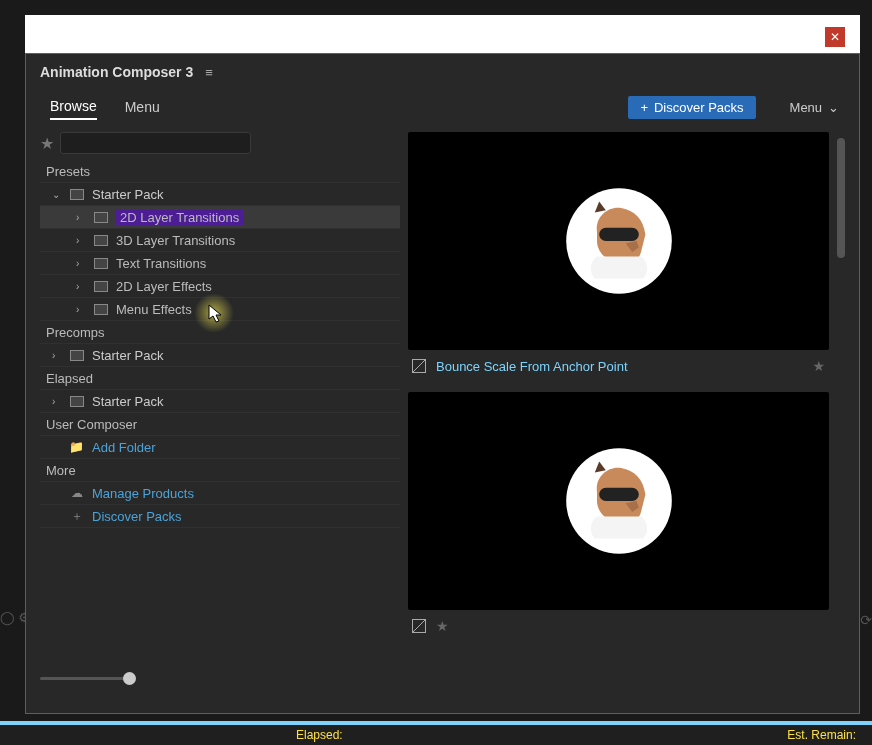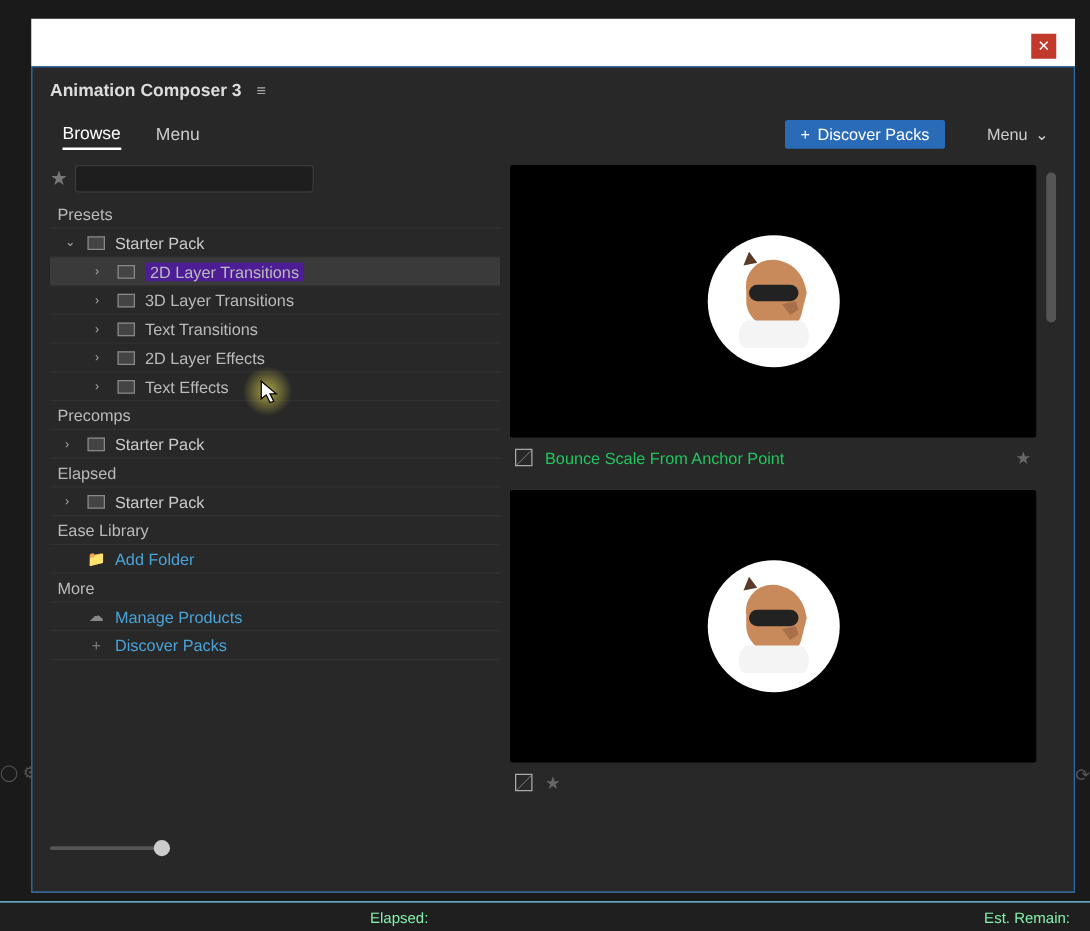--- a/index.html
+++ b/index.html
@@ -35,29 +35,29 @@
 .link-style { color: #4aa3d8; }
 .cloud-ico, .plus-ico, .addfolder-ico { width: 14px; height: 14px; display: inline-flex; align-items: center; justify-content: center; color: #888; font-size: 12px; }
 .preview-area { flex: 1; position: relative; overflow: hidden; }
 .preview-scroll { position: absolute; inset: 0; overflow-y: auto; padding-right: 16px; }
 .scrollbar-fake { position: absolute; right: 0; top: 6px; width: 8px; height: 120px; background: #555; border-radius: 4px; }
 .preset-card { margin-bottom: 10px; }
 .thumb { background: #000; width: 100%; height: 218px; display: flex; align-items: center; justify-content: center; border-radius: 2px; }
 .thumb svg { width: 110px; height: 110px; }
 .card-caption { display: flex; align-items: center; gap: 10px; padding: 8px 4px; }
 .card-ico { width: 14px; height: 14px; border: 1px solid #aaa; background: linear-gradient(135deg, transparent 49%, #aaa 50%, #aaa 52%, transparent 53%); }
-.card-title { flex: 1; font-size: 13px; color: #22c55e; }
+.card-title { flex: 1; font-size: 13px; color: #7dd3fc; }
 .card-star { color: #666; font-size: 14px; cursor: pointer; }
 .slider-row { padding: 6px 14px 10px 14px; }
 .slider { width: 90px; }
 .slider-track { position: relative; height: 3px; background: #555; border-radius: 2px; }
 .slider-knob { position: absolute; right: -6px; top: -5px; width: 13px; height: 13px; background: #ccc; border-radius: 50%; }
 .cursor-spot { position: absolute; left: 168px; top: 239px; width: 40px; height: 40px; background: radial-gradient(circle, rgba(230,220,80,0.7) 0%, rgba(230,220,80,0) 70%); border-radius: 50%; pointer-events: none; z-index: 20; }
 .cursor-arrow { position: absolute; left: 182px; top: 250px; z-index: 21; pointer-events: none; }
-.statusbar { position: absolute; bottom: 0; left: 0; right: 0; height: 24px; background: #1f1f1f; display: flex; align-items: center; color: #86efac; font-size: 12px; padding: 0 12px; border-top: 1px solid #7dd3fc; }
+.statusbar { position: absolute; bottom: 0; left: 0; right: 0; height: 24px; background: #1f1f1f; display: flex; align-items: center; color: #fde047; font-size: 12px; padding: 0 12px; border-top: 4px solid #7dd3fc; }
 .statusbar .elapsed { position: absolute; left: 296px; }
 .statusbar .remain { position: absolute; right: 16px; }
 .bg-icons-left { position: absolute; left: 0; top: 610px; display: flex; gap: 4px; color: #555; font-size: 13px; }
 .bg-icons-right { position: absolute; right: 0; top: 612px; color: #555; font-size: 14px; }
 ::-webkit-scrollbar { width: 0; }
 </style>
 </head>
 <body>
 
 <div class="bg-icons-left">◯ ⚙</div>
@@ -126,21 +126,21 @@
           <span>Text Transitions</span>
         </div>
         <div class="tree-subitem">
           <span class="chevron">›</span>
           <span class="folder-ico"></span>
           <span>2D Layer Effects</span>
         </div>
         <div class="tree-subitem">
           <span class="chevron">›</span>
           <span class="folder-ico"></span>
-          <span>Text Effects</span>
+          <span>Menu Effects</span>
         </div>
 
         <div class="tree-section">
           <span>Precomps</span>
         </div>
         <div class="tree-item">
           <span class="chevron">›</span>
           <span class="folder-ico"></span>
           <span>Starter Pack</span>
         </div>
@@ -148,21 +148,21 @@
         <div class="tree-section">
           <span>Elapsed</span>
         </div>
         <div class="tree-item">
           <span class="chevron">›</span>
           <span class="folder-ico"></span>
           <span>Starter Pack</span>
         </div>
 
         <div class="tree-section">
-          <span>Ease Library</span>
+          <span>User Composer</span>
         </div>
         <div class="tree-item">
           <span class="chevron" style="visibility:hidden">›</span>
           <span class="addfolder-ico">📁</span>
           <span class="link-style">Add Folder</span>
         </div>
 
         <div class="tree-section">
           <span>More</span>
         </div>

